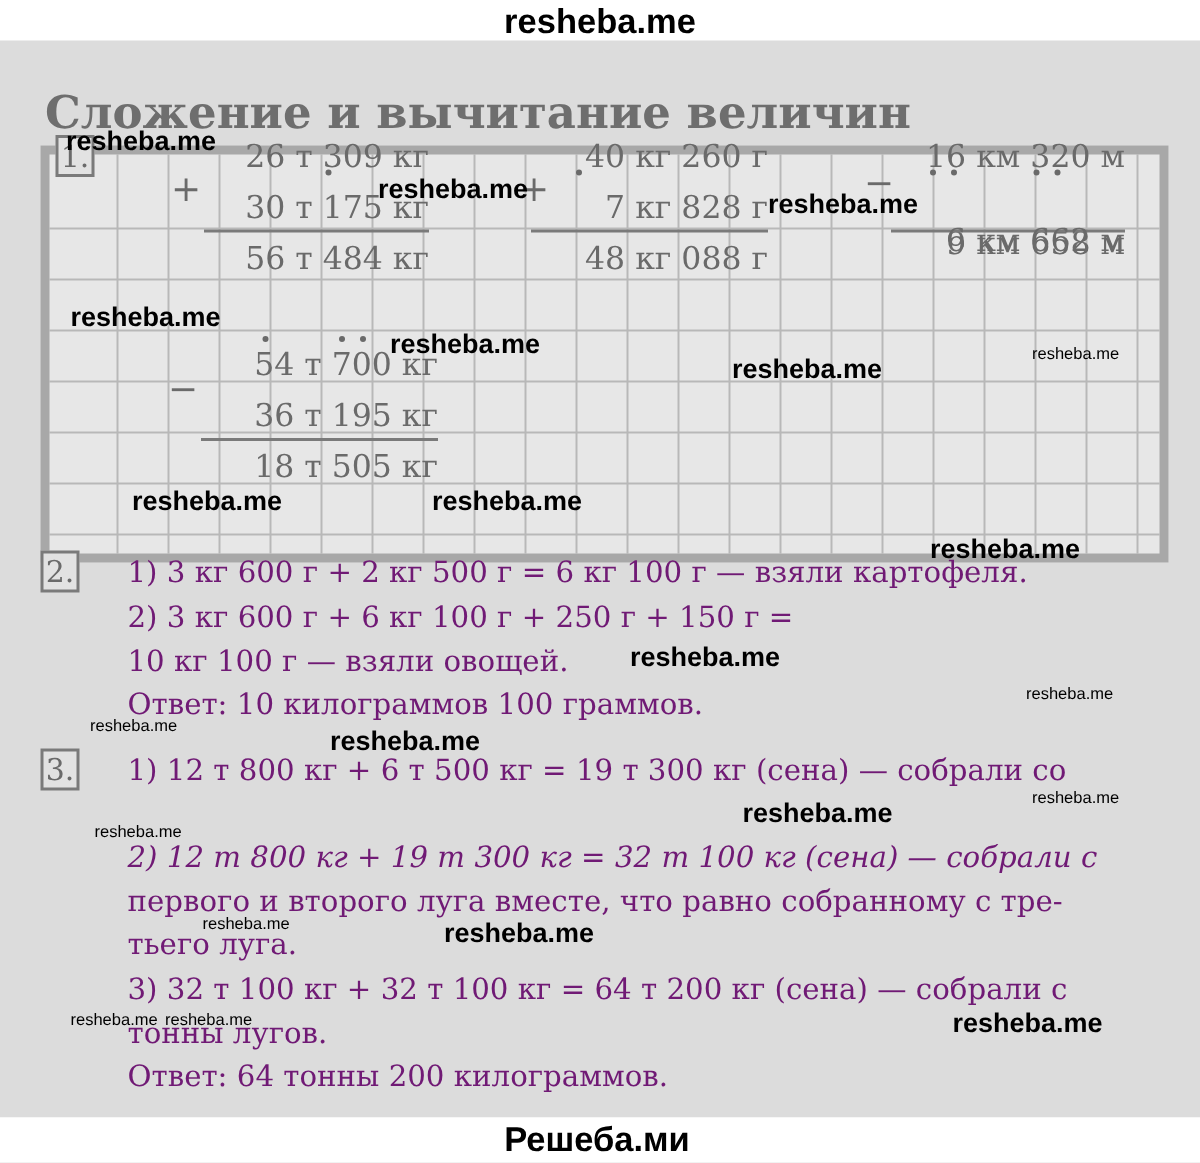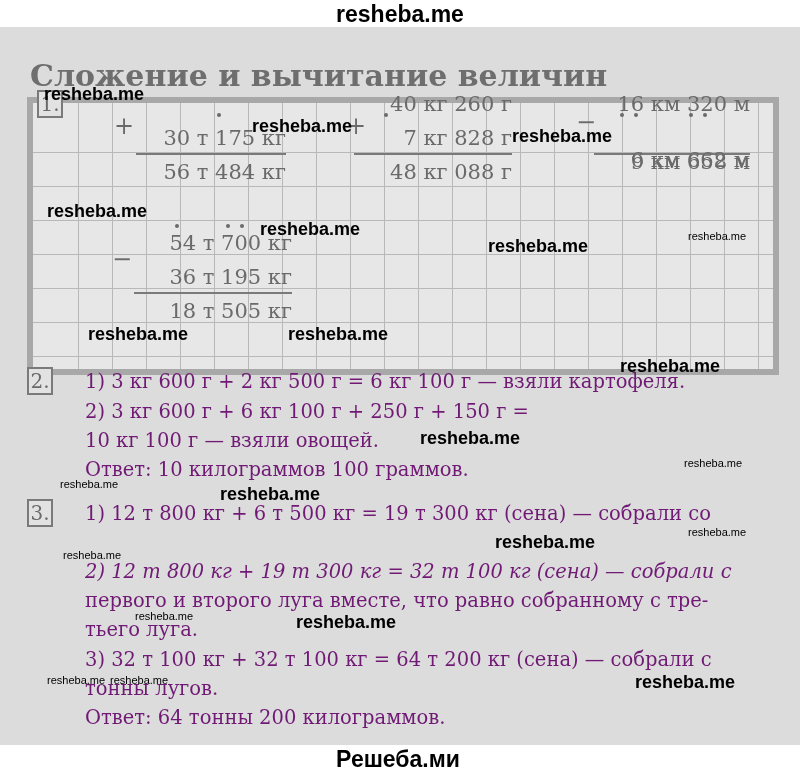--- a/index.html
+++ b/index.html
@@ -72,20 +72,21 @@
 <div class="site-top">resheba.me</div>
 
 <div class="page">
   <div class="page-title">Сложение и вычитание величин</div>
 
   <div class="grid-box"></div>
   <div class="task-num" style="left:37px; top:63px;">1.</div>
 
   <div class="calc" style="left:100px; top:60px; width:186px; height:110px;">
     <span class="op" style="left:14px; top:26px;">+</span>
+    <div class="row" style="top:4px;">26 т 309 кг</div>
     <div class="row" style="top:38px;">30 т 175 кг</div>
     <div class="line" style="top:66px; width:150px;"></div>
     <div class="row" style="top:72px;">56 т 484 кг</div>
   </div>
   <div class="dot" style="left:217px; top:86px;"></div>
 
   <div class="calc" style="left:340px; top:60px; width:172px; height:110px;">
     <span class="op" style="left:6px; top:26px;">+</span>
     <div class="row" style="top:4px;">40 кг 260 г</div>
     <div class="row" style="top:38px;">7 кг 828 г</div>

